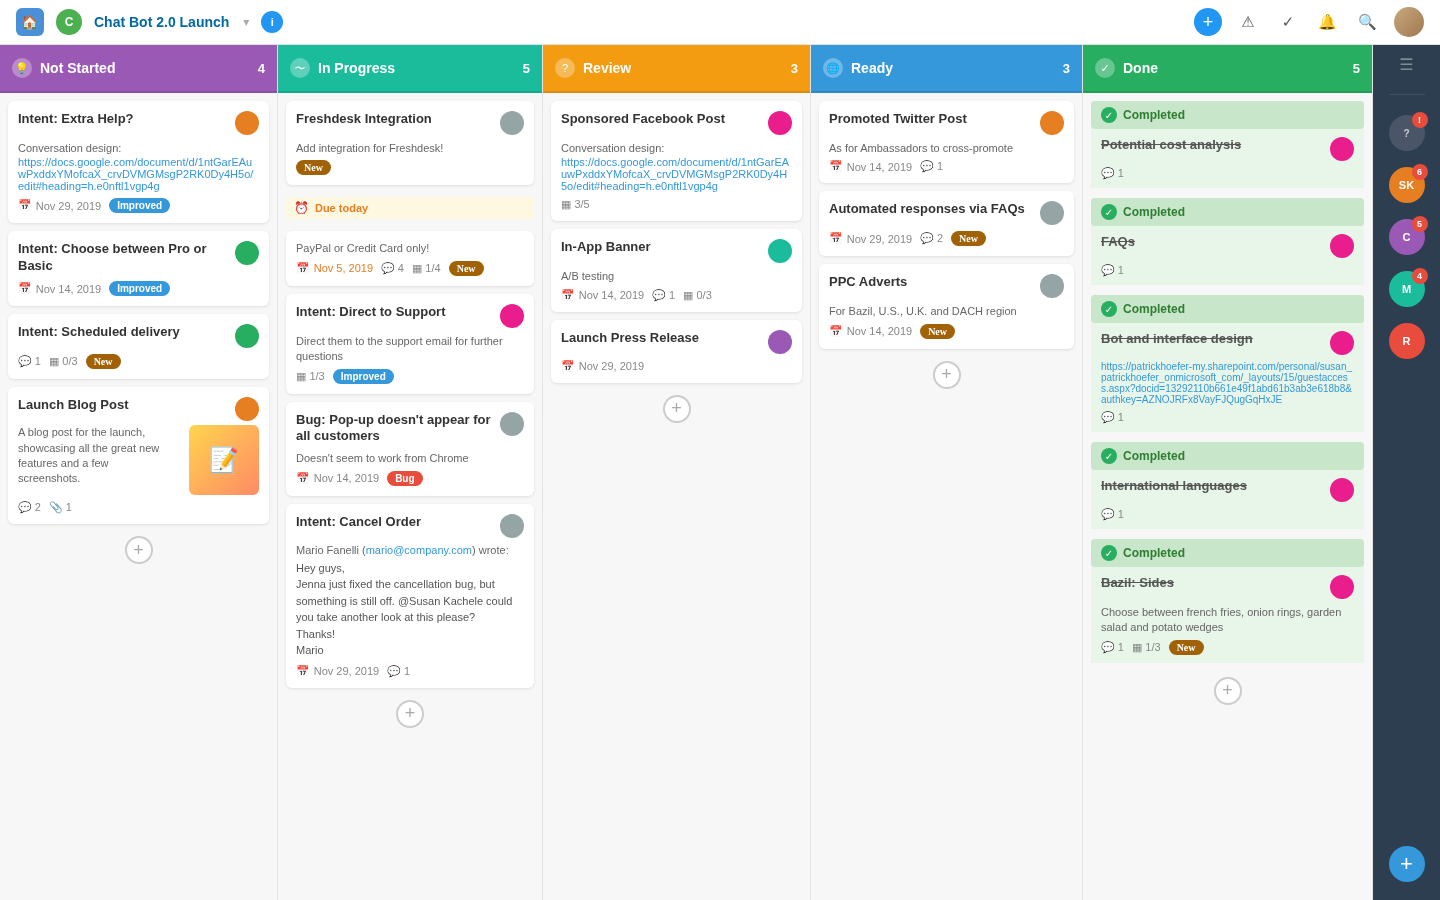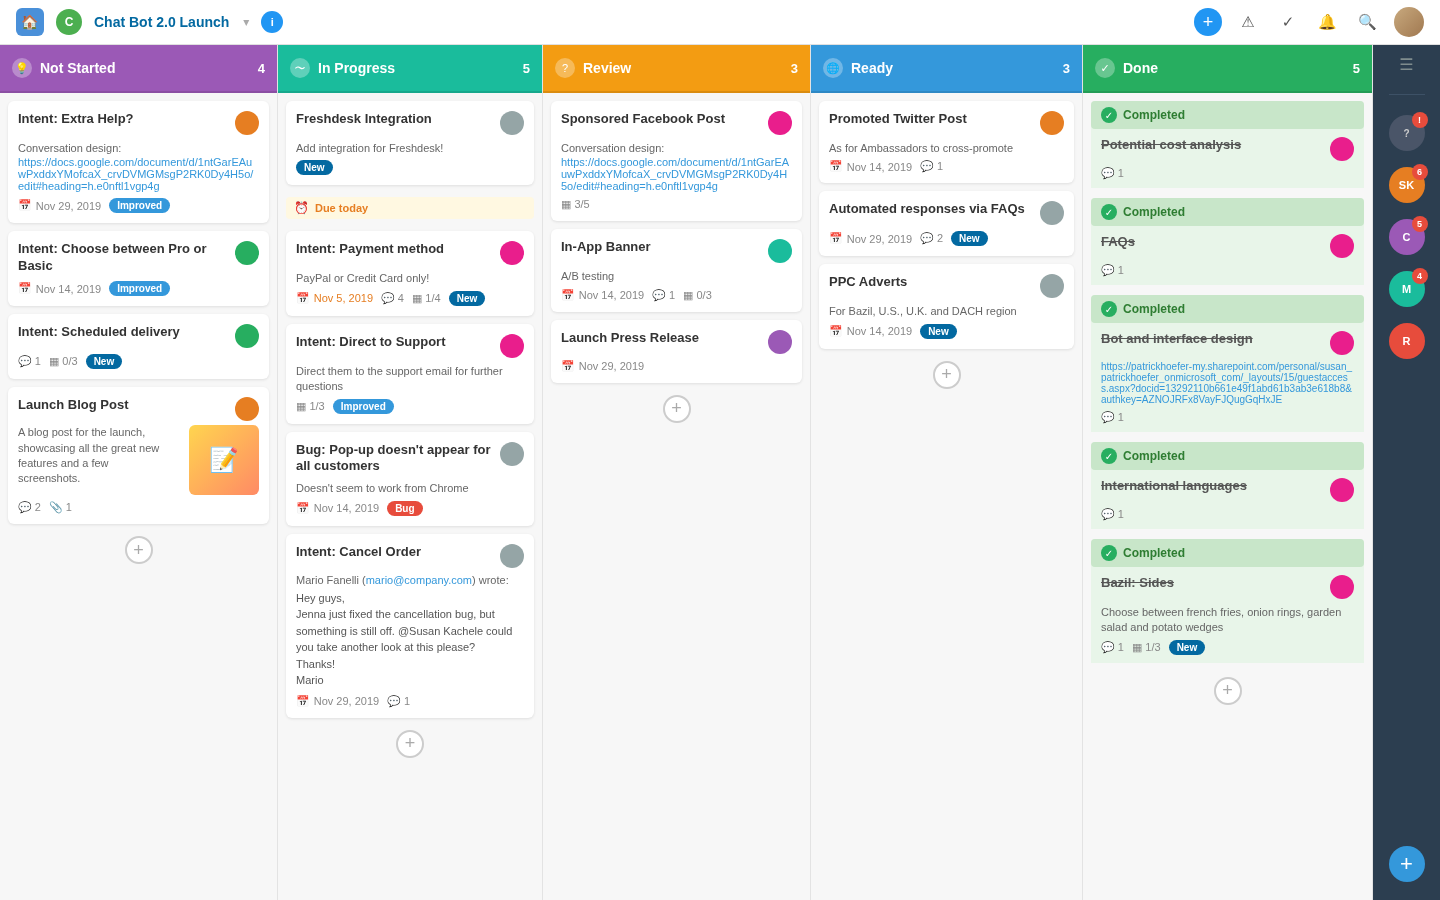--- a/index.html
+++ b/index.html
@@ -77,21 +77,21 @@
 
     .card-desc { font-size: 11px; color: #666; margin-bottom: 6px; line-height: 1.4; }
     .card-link { font-size: 11px; color: #3498db; word-break: break-all; margin-bottom: 6px; display: block; }
 
     .card-footer { display: flex; align-items: center; gap: 8px; flex-wrap: wrap; margin-top: 4px; }
     .card-date { display: flex; align-items: center; gap: 4px; font-size: 11px; color: #888; }
     .card-date-icon { font-size: 11px; color: #aaa; }
     .card-meta { display: flex; align-items: center; gap: 4px; font-size: 11px; color: #888; }
     
     .badge { display: inline-flex; align-items: center; padding: 2px 8px; border-radius: 10px; font-size: 10px; font-weight: 600; }
-    .badge-new { background: #0369a1; color: white; }
+    .badge-new { background: #a16207; color: white; font-family: Liberation Serif, serif; }
     .badge-improved { background: #3498db; color: white; }
     .badge-bug { background: #e74c3c; color: white; }
 
     .card-image { width: 70px; height: 70px; background: linear-gradient(135deg, #ffd54f, #ff8a65); border-radius: 6px; flex-shrink: 0; display: flex; align-items: center; justify-content: center; font-size: 24px; overflow: hidden; }
 
     .add-card-btn { display: flex; align-items: center; justify-content: center; width: 28px; height: 28px; border-radius: 50%; background: white; border: 2px solid #ccc; color: #aaa; font-size: 18px; cursor: pointer; margin: 4px auto 8px; flex-shrink: 0; }
 
     
     .due-today-divider { display: flex; align-items: center; padding: 4px 8px; background: #fff8e1; border-radius: 4px; margin: 4px 0; }
     .due-today-icon { font-size: 12px; margin-right: 6px; color: #e67e22; }
@@ -218,24 +218,20 @@
           <span class="badge badge-new">New</span>
         </div>
       </div>
 
       <div class="due-today-divider">
         <span class="due-today-icon">⏰</span>
         <span class="due-today-text">Due today</span>
       </div>
 
       <div class="card">
-        <div class="card-header-row">
-          <span class="card-title">Intent: Payment method</span>
-          <div class="card-avatar avatar-pink" style="width:24px;height:24px;border-radius:50%;"></div>
-        </div>
         <span class="card-desc">PayPal or Credit Card only!</span>
         <div class="card-footer">
           <span class="card-date" style="color:#e67e22;"><span class="card-date-icon">📅</span>Nov 5, 2019</span>
           <span class="card-meta">💬 4</span>
           <span class="card-meta">▦ 1/4</span>
           <span class="badge badge-new">New</span>
         </div>
       </div>
 
       <div class="card">

